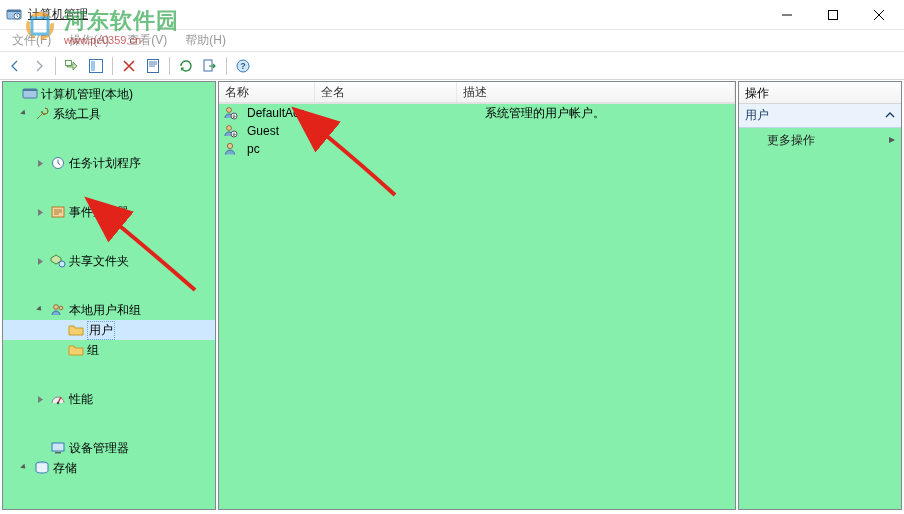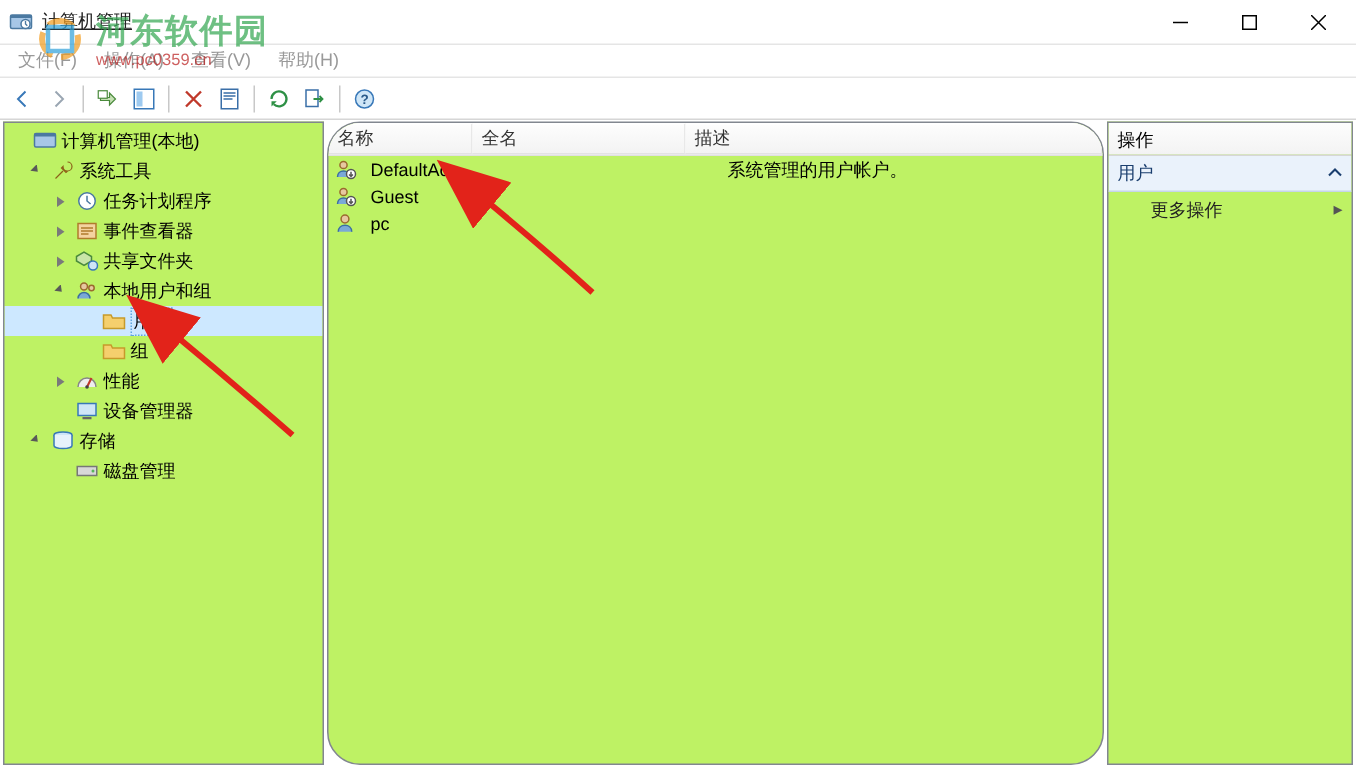--- a/index.html
+++ b/index.html
@@ -65,37 +65,37 @@
   .tb-sep { width: 1px; height: 18px; background: #c8c8c8; margin: 0 3px; }
 
   
   .main {
     display: flex;
     height: calc(514px - 30px - 22px - 28px - 2px);
     border-top: 1px solid #fff;
   }
   .pane {
     border: 1px solid #828790;
-    background: #bef264;
+    background: #86efac;
     overflow: auto;
     position: relative;
   }
   .tree-pane { width: 214px; margin: 0 0 2px 2px; }
-  .list-pane { flex: 1; margin: 0 2px 2px 2px; border-radius: 22px; }
+  .list-pane { flex: 1; margin: 0 2px 2px 2px; }
   .actions-pane { width: 164px; margin: 0 2px 2px 0; display: flex; flex-direction: column; }
 
   
   .tree { padding: 2px 0; }
   .tree-node { display: flex; align-items: center; height: 20px; padding-left: 4px; white-space: nowrap; cursor: default; }
   .tree-node .exp { width: 14px; height: 14px; display: inline-flex; align-items: center; justify-content: center; color: #606060; font-size: 10px; }
   .tree-node .node-icon { width: 16px; height: 16px; display: inline-flex; align-items: center; justify-content: center; margin: 0 3px; }
   .tree-node .node-label { font-size: 12px; }
   .indent-0 { padding-left: 2px; }
   .indent-1 { padding-left: 14px; }
-  .indent-2 { padding-left: 30px; }
+  .indent-2 { padding-left: 30px; margin-top: 29px; }
   .indent-3 { padding-left: 48px; }
   .tree-node.selected { background: #cde8ff; }
   .tree-node.selected .node-label { border: 1px dotted #61a5de; padding: 0 1px; }
 
   
   .list-header {
     height: 22px;
     display: flex;
     align-items: stretch;
     border-bottom: 1px solid #e1e1e1;

